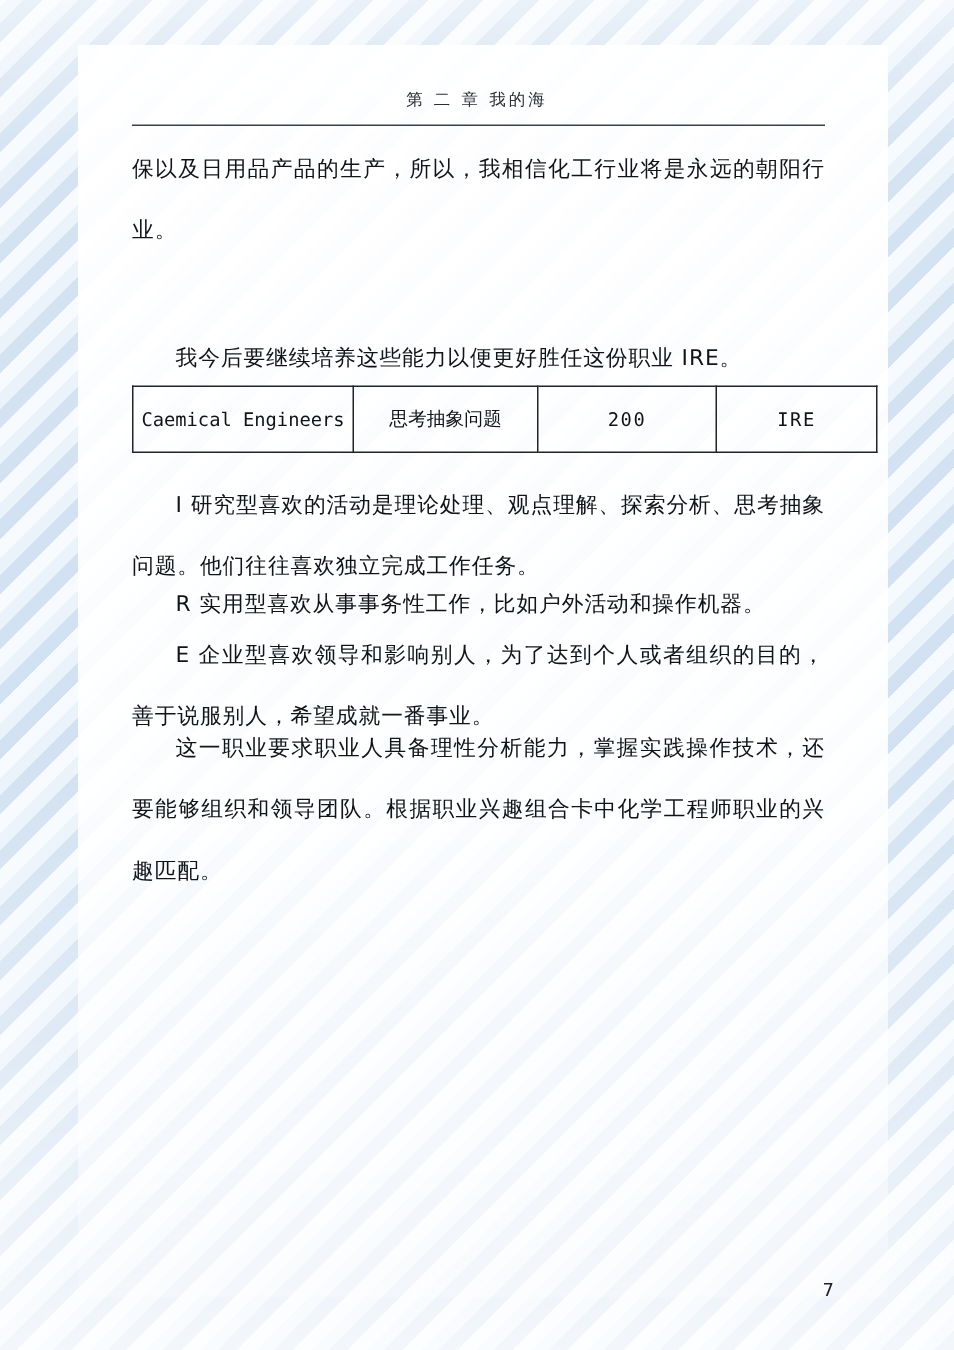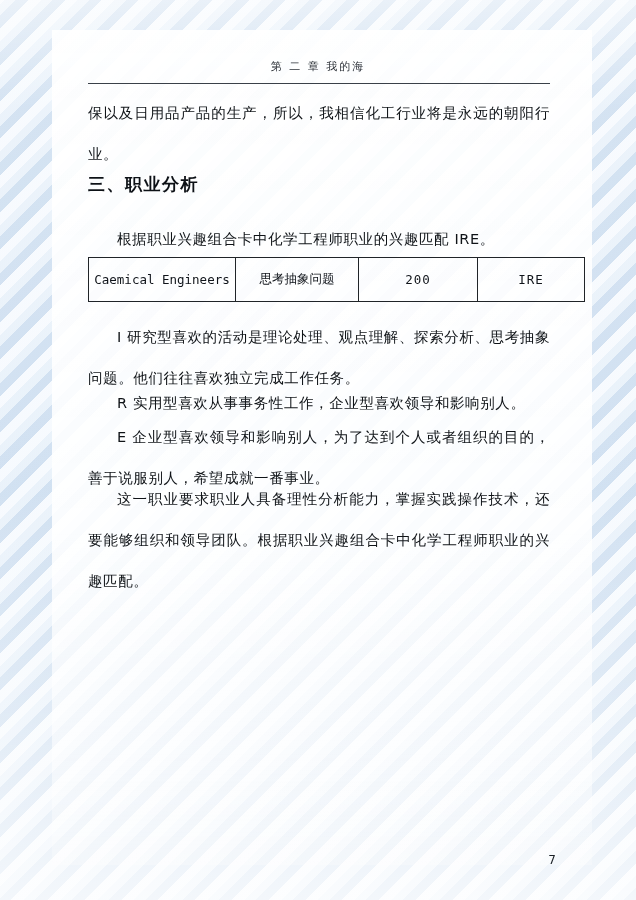--- a/index.html
+++ b/index.html
@@ -177,37 +177,36 @@
 <div class="page">
   <div class="paper"></div>
 
   <div class="content">
 
     <div class="header">第 二 章  我的海</div>
     <div class="header-rule"></div>
 
     <div class="body-block p1">保以及日用品产品的生产，所以，我相信化工行业将是永远的朝阳行业。</div>
 
-    <div class="section-title">三、职业分析</div>
-
-    <div class="body-block p2 indent">根据职业兴趣组合卡中化学工程师职业的兴趣匹配 IRE。</div>
+
+    <div class="body-block p2 indent">我今后要继续培养这些能力以便更好胜任这份职业 IRE。</div>
 
     <div class="table-wrap">
       <table class="info">
         <tbody>
             <tr>
           <td class="col1 code-cell">Caemical Engineers</td>
           <td class="col2 cn-cell">思考抽象问题</td>
           <td class="col3 mono-center">200</td>
           <td class="col4 mono-center">IRE</td>
         </tr>
       </tbody>
         </table>
     </div>
 
     <div class="body-block p3 indent">I 研究型喜欢的活动是理论处理、观点理解、探索分析、思考抽象问题。他们往往喜欢独立完成工作任务。</div>
-    <div class="body-block p4 indent">R 实用型喜欢从事事务性工作，企业型喜欢领导和影响别人。</div>
+    <div class="body-block p4 indent">R 实用型喜欢从事事务性工作，比如户外活动和操作机器。</div>
     <div class="body-block p5 indent">E 企业型喜欢领导和影响别人，为了达到个人或者组织的目的，善于说服别人，希望成就一番事业。</div>
     <div class="body-block p6 indent">这一职业要求职业人具备理性分析能力，掌握实践操作技术，还要能够组织和领导团队。根据职业兴趣组合卡中化学工程师职业的兴趣匹配。</div>
 
     <div class="page-number">7</div>
   </div>
 </div>
 
 </body></html>

